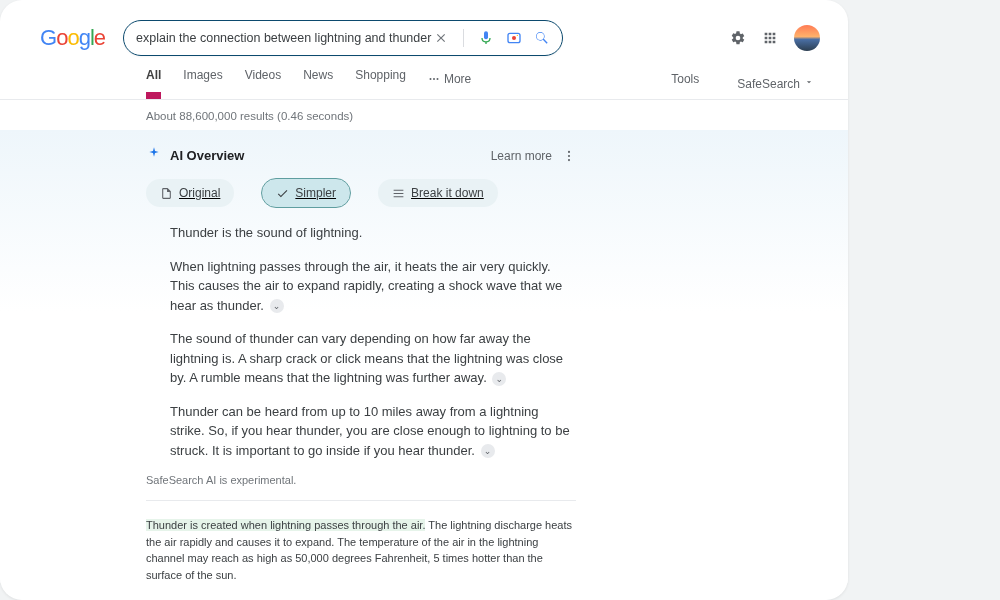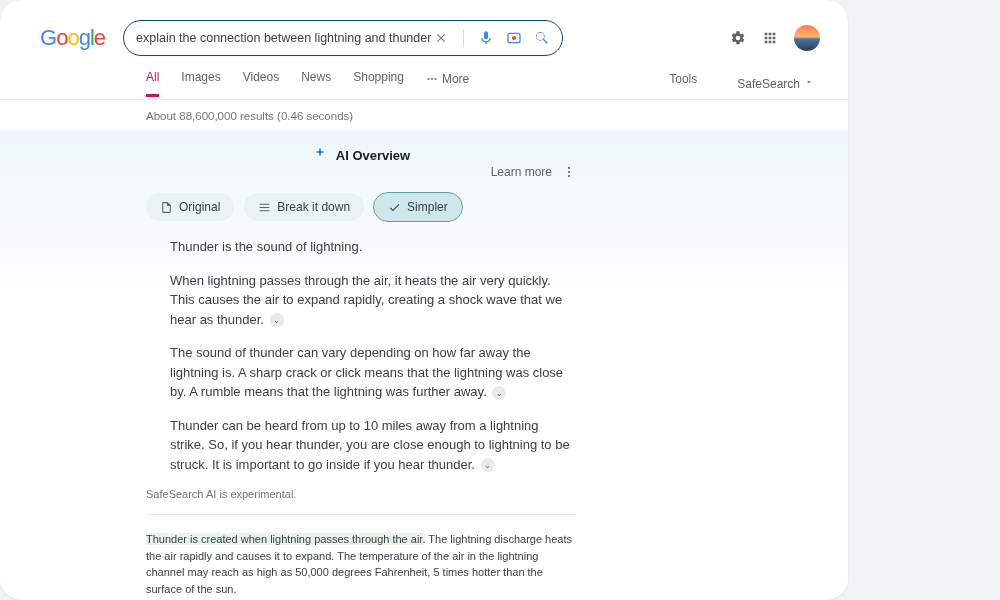--- a/index.html
+++ b/index.html
@@ -18,35 +18,35 @@
   .sb-icons { display: flex; align-items: center; gap: 12px; }
   .sb-sep { width: 1px; height: 18px; background: #dadce0; margin: 0 2px; }
   .icon { width: 16px; height: 16px; display: inline-flex; align-items: center; justify-content: center; }
   .rtools { margin-left: auto; display: flex; align-items: center; gap: 16px; }
   .avatar { width: 26px; height: 26px; border-radius: 50%; background: linear-gradient(180deg,#ff7b54 0%,#ffb26b 45%,#4a6fa5 55%,#2c3e50 100%); }
 
   
   .tabsrow { display: flex; align-items: center; padding: 12px 0 0 146px; font-size: 12px; color: #5f6368; border-bottom: 1px solid #e8eaed; height: 44px; }
   .tabs { display: flex; gap: 22px; }
   .tab { padding-bottom: 10px; cursor: pointer; }
-  .tab.active { color: #be185d; border-bottom: 3px solid #be185d; font-weight: 400; }
+  .tab.active { color: #404040; border-bottom: 7px solid #be185d; font-weight: 700; }
   .tabsrow .tools { margin-left: 200px; }
   .safesearch { margin-left: auto; margin-right: 34px; display: flex; align-items: flex-start; gap: 4px; }
 
   
   .stats { padding: 10px 0 8px 146px; font-size: 11.5px; color: #70757a; }
 
   
   .aiwrap { padding: 0 0 0 146px; background: linear-gradient(180deg, #eef6fb 0%, #ffffff 40%); }
   .aiwrap .inner { max-width: 430px; }
-  .aihead { display: flex; align-items: center; padding-top: 16px; flex-direction: column; }
+  .aihead { display: flex; align-items: center; padding-top: 16px; }
   .aihead .title { display: flex; align-items: center; gap: 8px; color: #202124; font-size: 13px; font-weight: 600; }
   .spark { color: #1a73e8; }
   .aihead .learn { margin-left: auto; font-size: 12px; color: #5f6368; display: flex; align-items: center; gap: 10px; }
-  .chips { display: flex; gap: 10px; padding: 14px 0 16px; }
+  .chips { display: flex; gap: 28px; padding: 14px 0 16px; text-decoration: underline; }
   .chip { display: inline-flex; align-items: center; gap: 6px; height: 28px; padding: 0 14px; border-radius: 16px; background: #e9f2f5; color: #3c4043; font-size: 12px; cursor: pointer; }
   .chip.active { background: #cde7ec; outline: 1px solid #5f9ea0; }
   .chip svg { width: 13px; height: 13px; }
   .para { font-size: 13px; color: #3c4043; line-height: 1.5; margin-bottom: 14px; margin-left: 24px; }
   .cite-toggle { display:inline-block; vertical-align:middle; width:14px; height:14px; border-radius:50%; background:#e8eaed; color:#5f6368; font-size:9px; text-align:center; line-height:14px; margin-left:2px; cursor:pointer; }
   .exp { font-size: 11px; color: #70757a; margin: 4px 0 14px; }
   .divider { height:1px; background:#e8eaed; margin-bottom:16px; }
 
   
   .snippet { font-size: 11px; color: #3c4043; line-height: 1.5; max-width: 430px; }
@@ -152,31 +152,31 @@
               </svg>
       </div>
     </div>
     <div class="chips">
       <div class="chip">
         <svg viewBox="0 0 24 24">
                 <path fill="#5f6368" d="M14 2H6a2 2 0 0 0-2 2v16a2 2 0 0 0 2 2h12a2 2 0 0 0 2-2V8zM6 20V4h7v5h5v11z"></path>
               </svg>
         <span>Original</span>
       </div>
+      <div class="chip active">
+        <svg viewBox="0 0 24 24">
+                <path fill="#3c4043" d="M9 16.17 4.83 12l-1.42 1.41L9 19 21 7l-1.41-1.41z"></path>
+              </svg>
+        <span>Simpler</span>
+      </div>
       <div class="chip">
         <svg viewBox="0 0 24 24">
                 <path fill="#5f6368" d="M3 5h18v2H3zm0 6h18v2H3zm0 6h18v2H3z"></path>
               </svg>
         <span>Break it down</span>
-      </div>
-      <div class="chip active">
-        <svg viewBox="0 0 24 24">
-                <path fill="#3c4043" d="M9 16.17 4.83 12l-1.42 1.41L9 19 21 7l-1.41-1.41z"></path>
-              </svg>
-        <span>Simpler</span>
       </div>
     </div>
 
     <p class="para">Thunder is the sound of lightning.</p>
     <p class="para"><span>When lightning passes through the air, it heats the air very quickly. This causes the air to expand rapidly, creating a shock wave that we hear as thunder.</span> <span class="cite-toggle">⌄</span></p>
     <p class="para"><span>The sound of thunder can vary depending on how far away the lightning is. A sharp crack or click means that the lightning was close by. A rumble means that the lightning was further away.</span> <span class="cite-toggle">⌄</span></p>
     <p class="para"><span>Thunder can be heard from up to 10 miles away from a lightning strike. So, if you hear thunder, you are close enough to lightning to be struck. It is important to go inside if you hear thunder.</span> <span class="cite-toggle">⌄</span></p>
     <p class="exp">SafeSearch AI is experimental.</p>
     <div class="divider"></div>
 

